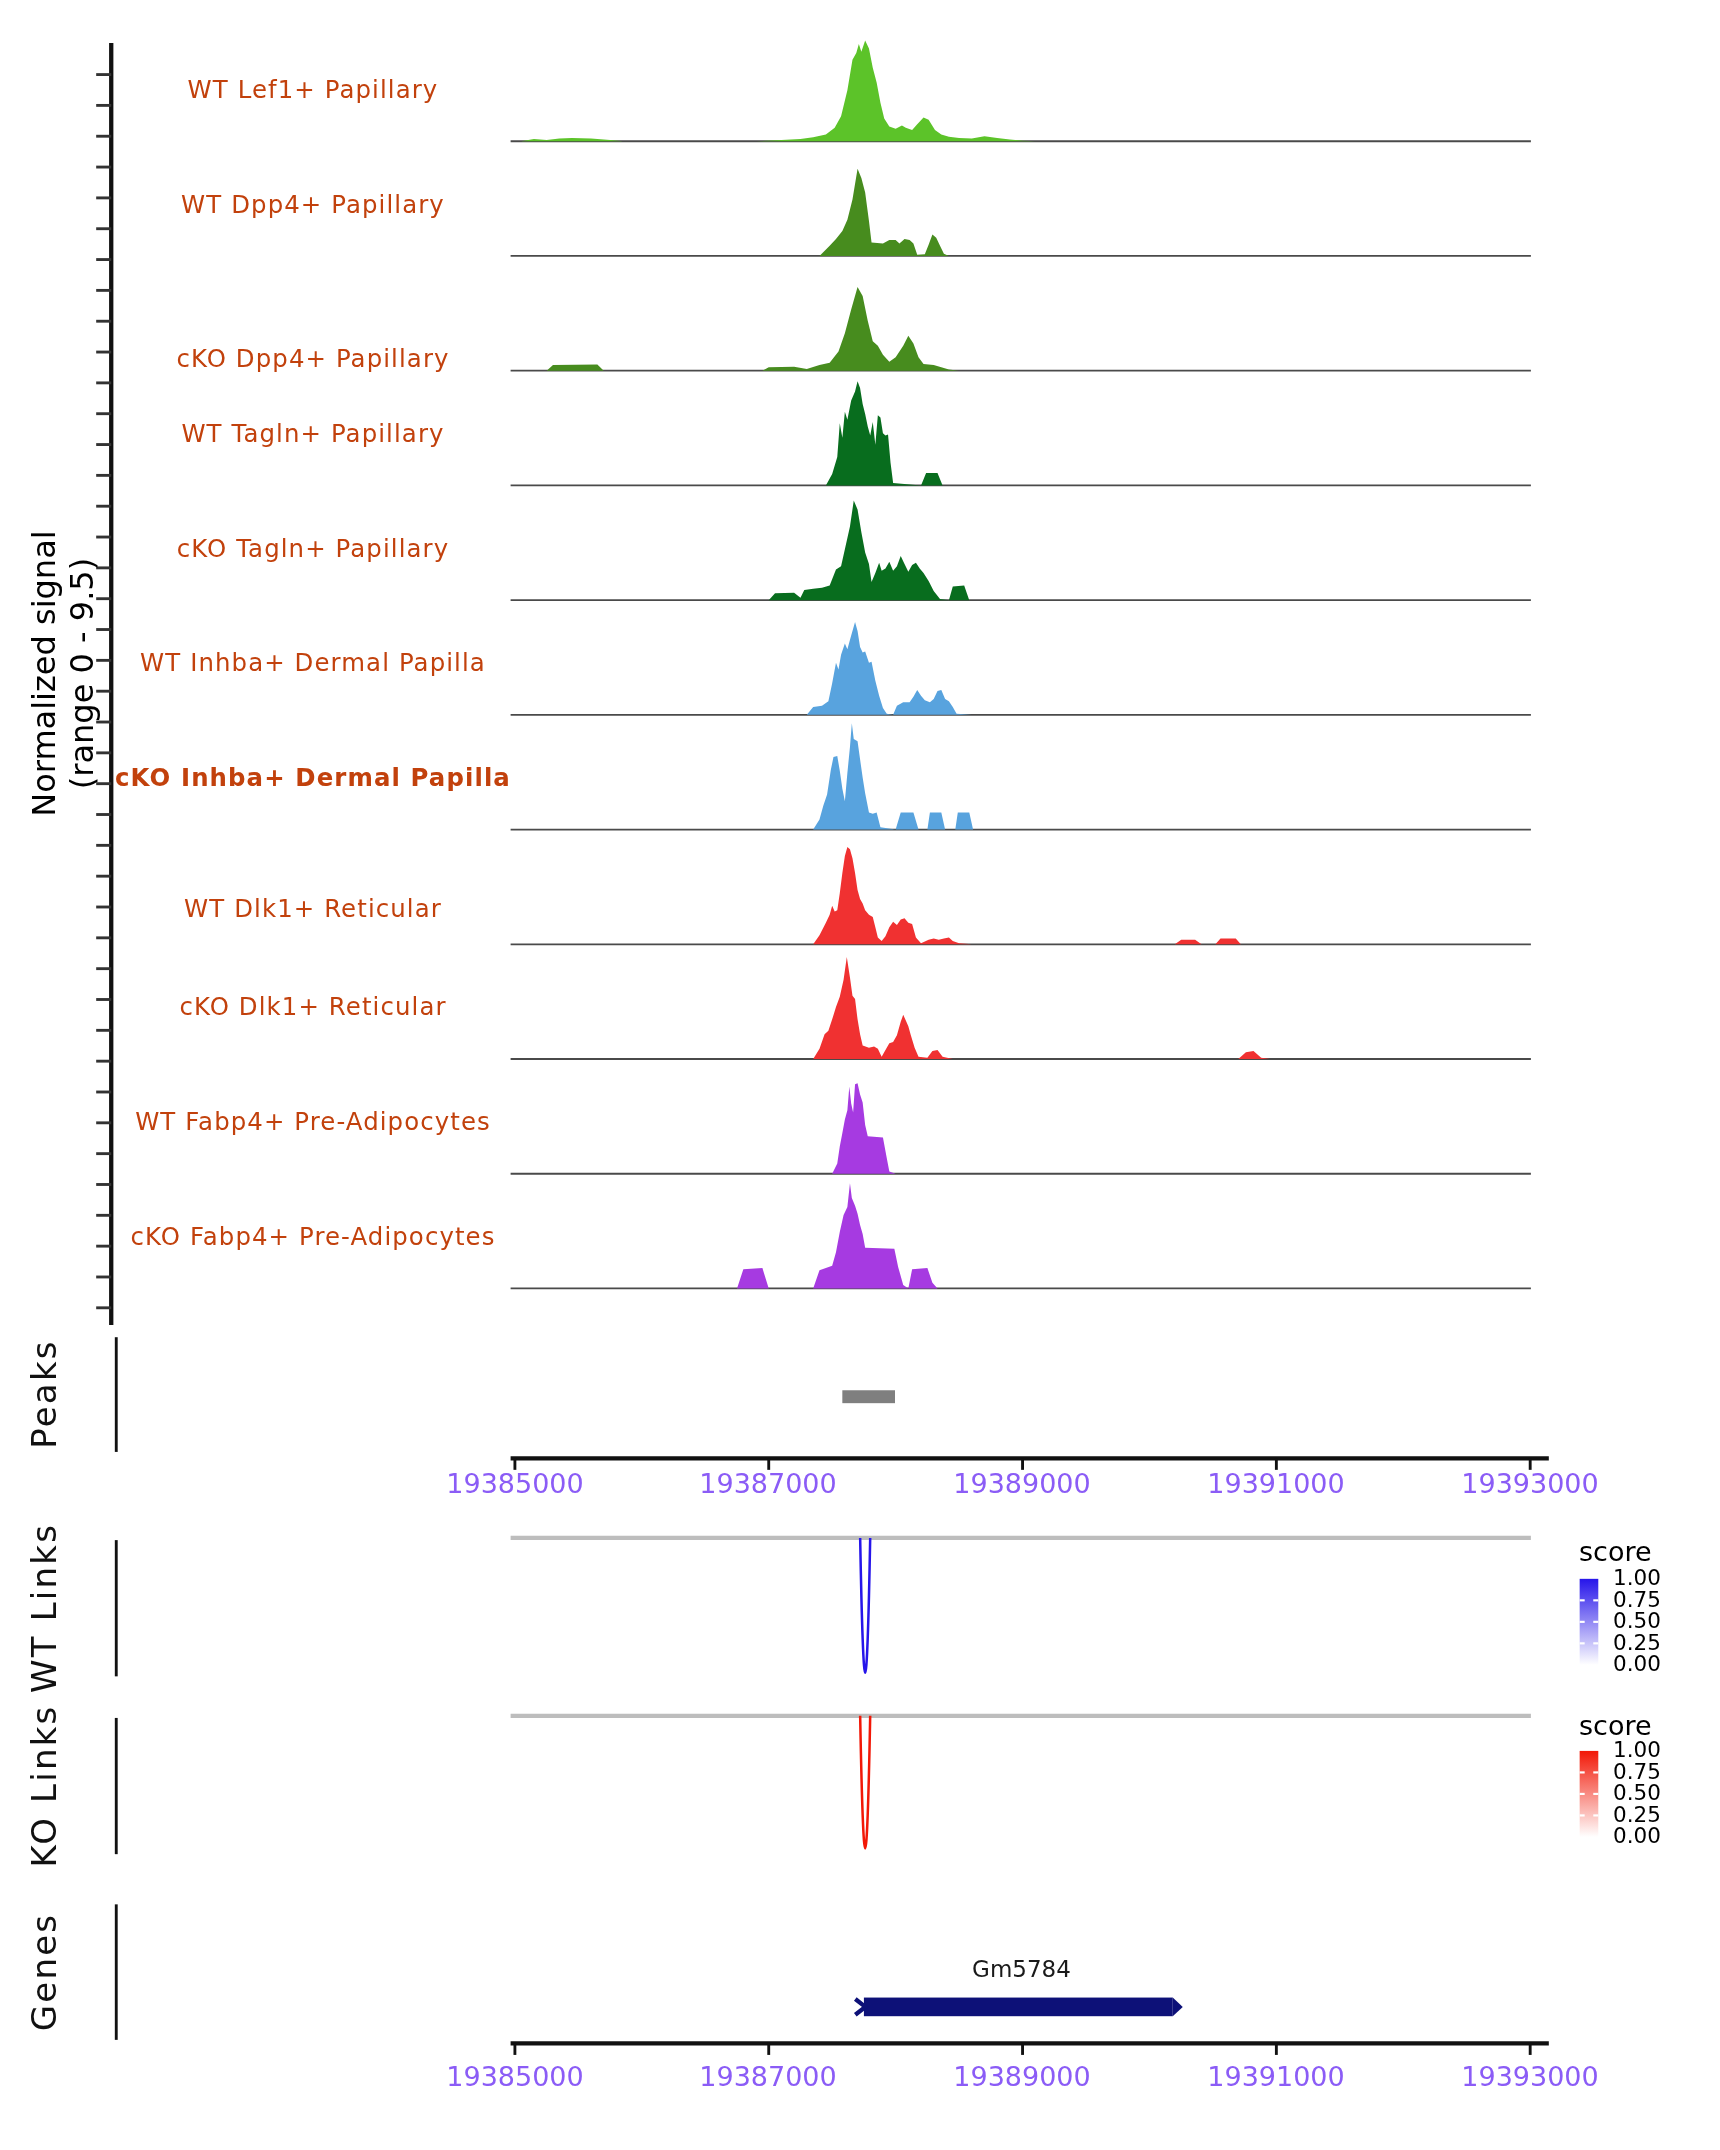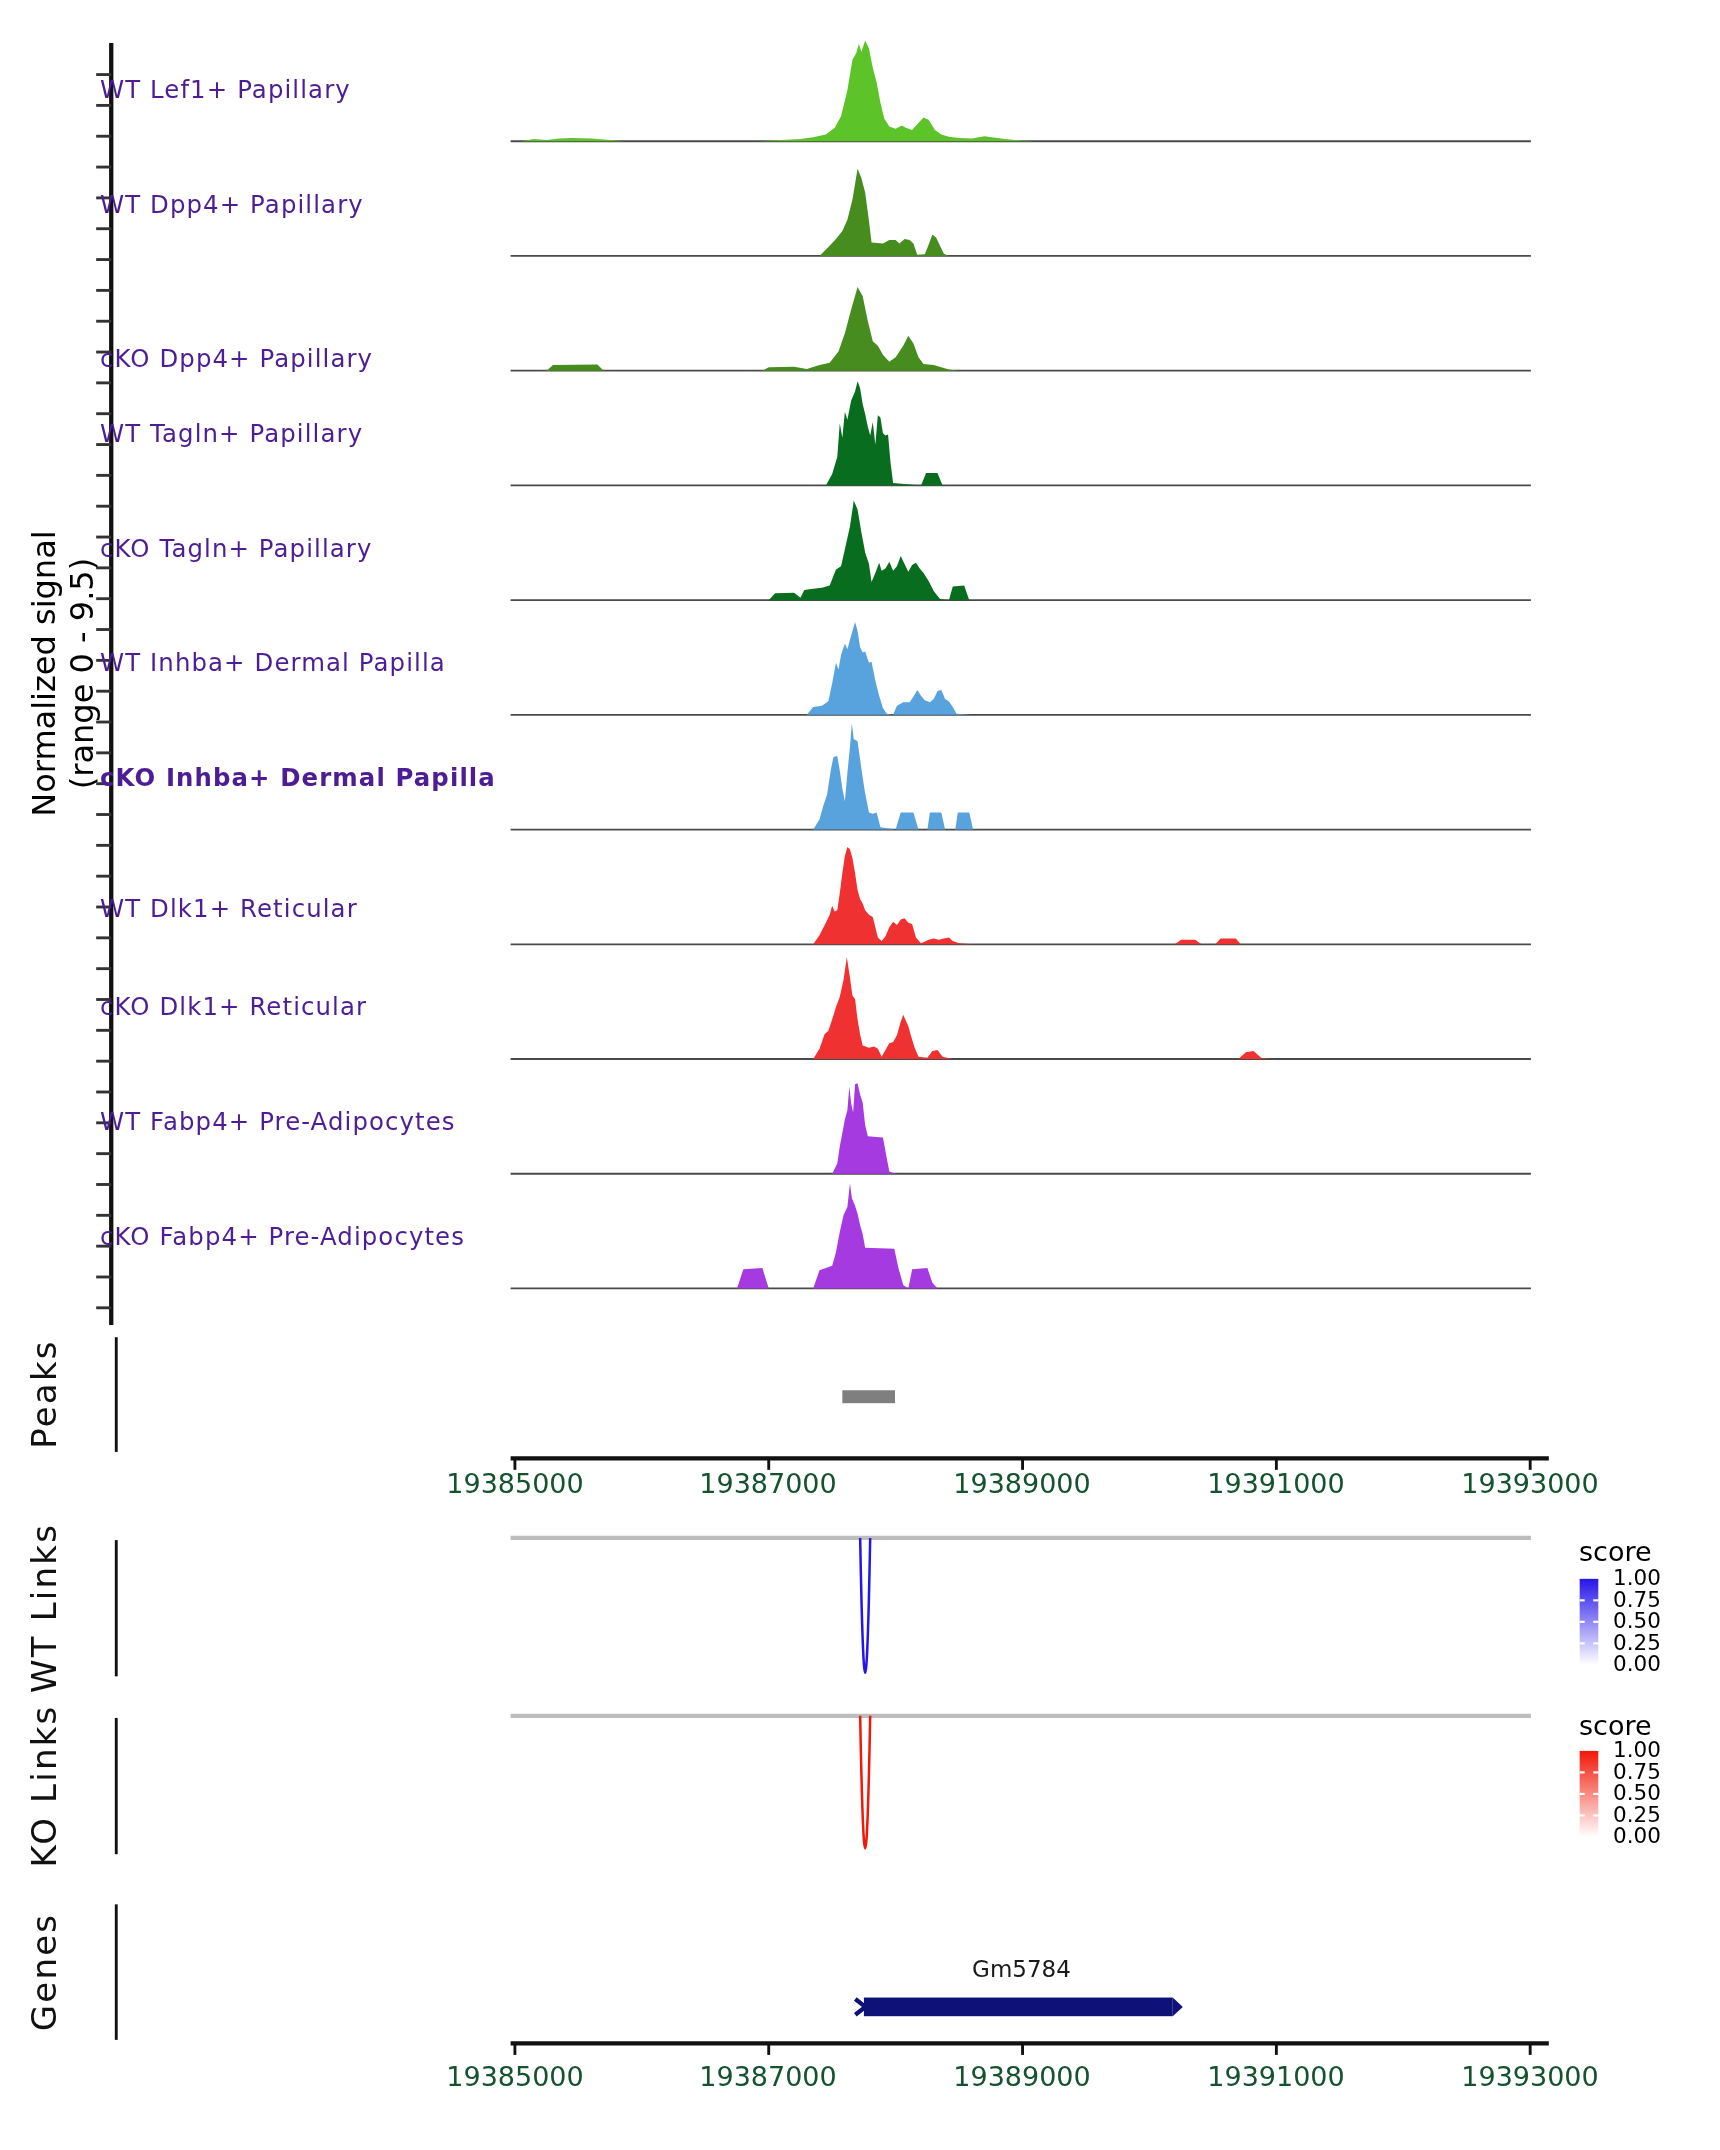--- a/index.html
+++ b/index.html
@@ -1,25 +1,25 @@
 <!DOCTYPE html>
 <html style="font-size:11.5px"><head>
 <meta charset="utf-8">
 <style>
   html,body{margin:0;padding:0;background:#ffffff;}
   .fig{position:relative;width:1721px;height:2151px;background:#ffffff;overflow:hidden;
        font-family:"DejaVu Sans","Liberation Sans",sans-serif;}
   svg{position:absolute;left:0;top:0;}
   .txt{position:absolute;color:#1a1a1a;white-space:nowrap;}
-  .track-label{font-size:24.4px;letter-spacing:1.1px;color:#4c1d95;text-align:left;height:32px;line-height:32px;}
+  .track-label{font-size:24.4px;letter-spacing:1.1px;color:#c2410c;text-align:center;height:32px;line-height:32px;}
   .section-label{font-size:34px;letter-spacing:2.2px;color:#111;text-align:center;width:258px;height:36px;
        line-height:36px;transform:rotate(-90deg);}
   .yaxis-label{font-size:32px;color:#000;text-align:center;width:645px;height:79px;line-height:38px;
        transform:rotate(-90deg);}
-  .tick-label{font-size:27px;color:#14532d;text-align:center;width:186px;height:32px;line-height:32px;letter-spacing:0px;}
+  .tick-label{font-size:27px;color:#8b5cf6;text-align:center;width:186px;height:32px;line-height:32px;letter-spacing:0px;}
   .axis-title{font-size:36px;color:#000;text-align:center;width:574px;height:40px;line-height:40px;}
   .legend-title{font-size:27px;color:#000;text-align:left;width:158px;height:32px;line-height:32px;}
   .legend-tick{font-size:21.5px;color:#000;text-align:left;width:115px;height:24.4px;line-height:24.4px;}
   .gene-name{font-size:23px;color:#1a1a1a;text-align:center;width:201px;height:27px;line-height:27px;}
 </style>
 </head>
 <body>
 
 <div class="fig">
 

